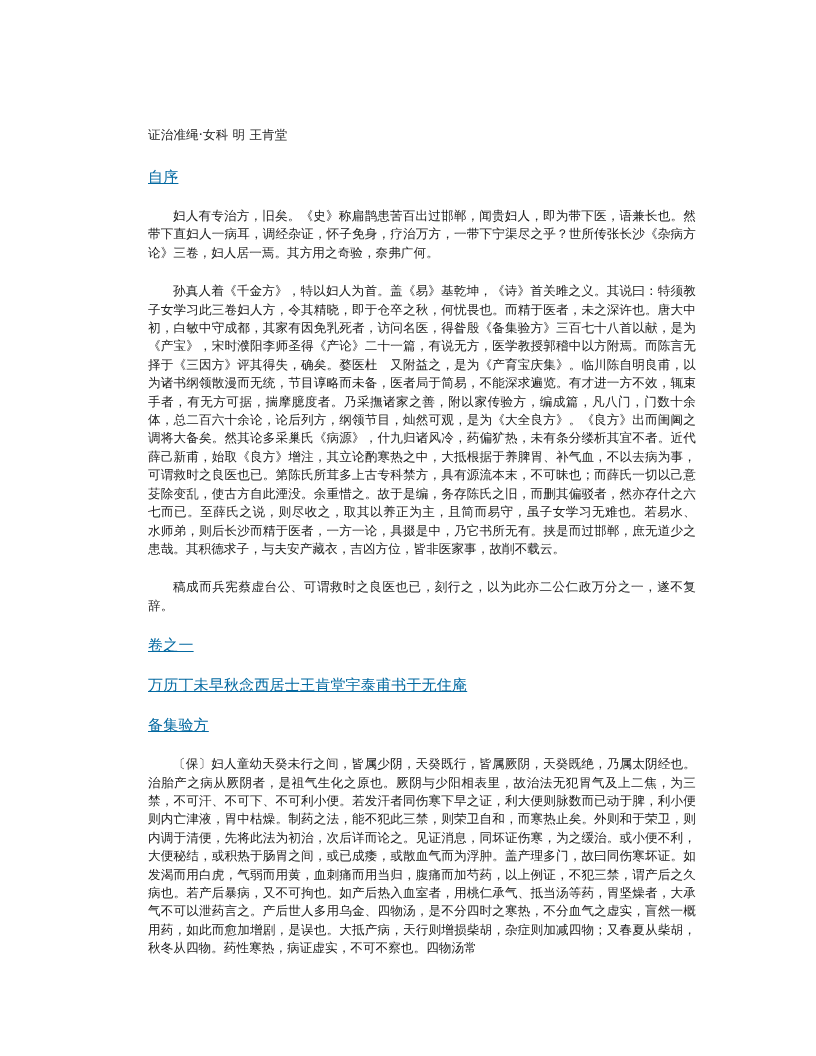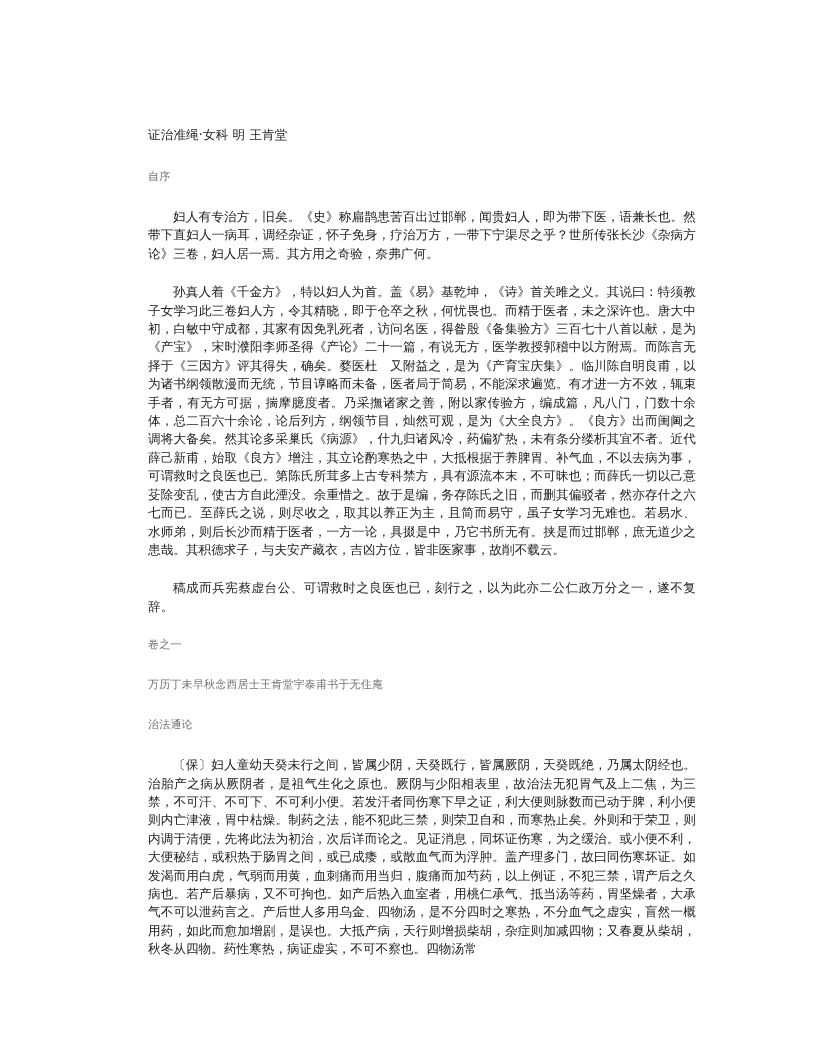--- a/index.html
+++ b/index.html
@@ -29,36 +29,38 @@
     width: 548px;
   }
   .line-title {
     font-size: 12.5px;
     line-height: 18px;
     color: #1a1a1a;
     margin: 0 0 24px 0;
     letter-spacing: 0.2px;
   }
   .heading {
-    font-size: 11px;
+    font-size: 15px;
     line-height: 18px;
-    color: #737373;
+    color: #0369a1;
     margin: 0 0 22px 0;
     letter-spacing: 0.2px;
+    text-decoration: underline;
   }
   .para {
     font-size: 12.6px;
     line-height: 18.4px;
     color: #1a1a1a;
     margin: 0 0 20px 0;
     text-align: justify;
     text-justify: inter-character;
     text-indent: 25px;
     letter-spacing: 0.05px;
     word-break: break-all;
+    font-family: Liberation Mono, monospace;
   }
   .para.tight {
     margin-bottom: 28px;
   }
 </style>
 </head>
 <body>
 
 <div class="page">
   <div class="content">
@@ -70,18 +72,18 @@
     <p class="para">妇人有专治方，旧矣。《史》称扁鹊患苦百出过邯郸，闻贵妇人，即为带下医，语兼长也。然带下直妇人一病耳，调经杂证，怀子免身，疗治万方，一带下宁渠尽之乎？世所传张长沙《杂病方论》三卷，妇人居一焉。其方用之奇验，奈弗广何。</p>
 
     <p class="para">孙真人着《千金方》，特以妇人为首。盖《易》基乾坤，《诗》首关雎之义。其说曰：特须教子女学习此三卷妇人方，令其精晓，即于仓卒之秋，何忧畏也。而精于医者，未之深许也。唐大中初，白敏中守成都，其家有因免乳死者，访问名医，得昝殷《备集验方》三百七十八首以献，是为《产宝》，宋时濮阳李师圣得《产论》二十一篇，有说无方，医学教授郭稽中以方附焉。而陈言无择于《三因方》评其得失，确矣。婺医杜　又附益之，是为《产育宝庆集》。临川陈自明良甫，以为诸书纲领散漫而无统，节目谆略而未备，医者局于简易，不能深求遍览。有才进一方不效，辄束手者，有无方可据，揣摩臆度者。乃采撫诸家之善，附以家传验方，编成篇，凡八门，门数十余体，总二百六十余论，论后列方，纲领节目，灿然可观，是为《大全良方》。《良方》出而闺阃之调将大备矣。然其论多采巢氏《病源》，什九归诸风冷，药偏犷热，未有条分缕析其宜不者。近代薛己新甫，始取《良方》增注，其立论酌寒热之中，大抵根据于养脾胃、补气血，不以去病为事，可谓救时之良医也已。第陈氏所茸多上古专科禁方，具有源流本末，不可昧也；而薛氏一切以己意芟除变乱，使古方自此湮没。余重惜之。故于是编，务存陈氏之旧，而删其偏驳者，然亦存什之六七而已。至薛氏之说，则尽收之，取其以养正为主，且简而易守，虽子女学习无难也。若易水、　水师弟，则后长沙而精于医者，一方一论，具掇是中，乃它书所无有。挟是而过邯郸，庶无道少之患哉。其积德求子，与夫安产藏衣，吉凶方位，皆非医家事，故削不载云。</p>
 
     <p class="para">稿成而兵宪蔡虚台公、可谓救时之良医也已，刻行之，以为此亦二公仁政万分之一，遂不复辞。</p>
 
     <div class="heading">卷之一</div>
 
     <div class="heading">万历丁未早秋念西居士王肯堂宇泰甫书于无住庵</div>
 
-    <div class="heading">治法通论</div>
+    <div class="heading">备集验方</div>
 
     <p class="para tight">〔保〕妇人童幼天癸未行之间，皆属少阴，天癸既行，皆属厥阴，天癸既绝，乃属太阴经也。治胎产之病从厥阴者，是祖气生化之原也。厥阴与少阳相表里，故治法无犯胃气及上二焦，为三禁，不可汗、不可下、不可利小便。若发汗者同伤寒下早之证，利大便则脉数而已动于脾，利小便则内亡津液，胃中枯燥。制药之法，能不犯此三禁，则荣卫自和，而寒热止矣。外则和于荣卫，则内调于清便，先将此法为初治，次后详而论之。见证消息，同坏证伤寒，为之缓治。或小便不利，大便秘结，或积热于肠胃之间，或已成痿，或散血气而为浮肿。盖产理多门，故曰同伤寒坏证。如发渴而用白虎，气弱而用黄，血刺痛而用当归，腹痛而加芍药，以上例证，不犯三禁，谓产后之久病也。若产后暴病，又不可拘也。如产后热入血室者，用桃仁承气、抵当汤等药，胃坚燥者，大承气不可以泄药言之。产后世人多用乌金、四物汤，是不分四时之寒热，不分血气之虚实，盲然一概用药，如此而愈加增剧，是误也。大抵产病，天行则增损柴胡，杂症则加减四物；又春夏从柴胡，秋冬从四物。药性寒热，病证虚实，不可不察也。四物汤常</p>
 
   </div>
 </div>
 
 </body></html>

